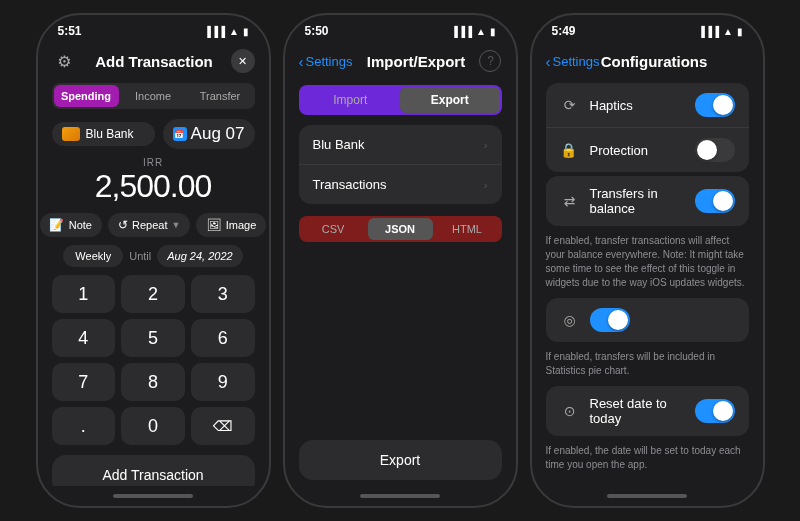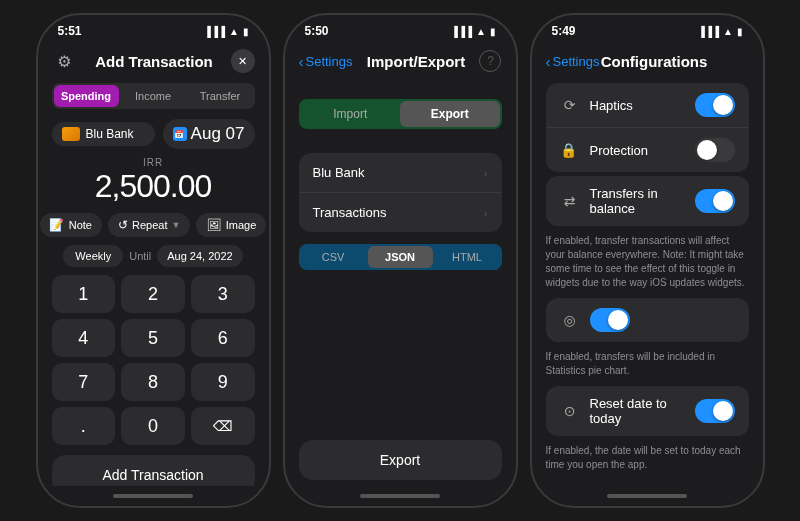--- a/index.html
+++ b/index.html
@@ -230,20 +230,21 @@
       color: #8e8e93;
       font-size: 11px;
     }
     .repeat-date {
       background: #2c2c2e;
       border-radius: 16px;
       padding: 5px 10px;
       color: #fff;
       font-size: 11px;
       cursor: pointer;
+      font-style: italic;
     }
 
     .numpad {
       display: grid;
       grid-template-columns: repeat(3, 1fr);
       gap: 6px;
       padding: 4px 14px;
       flex: 1;
     }
     .num-key {
@@ -293,22 +294,22 @@
     .phone2 .content {
       flex: 1;
       display: flex;
       flex-direction: column;
       padding: 0;
       overflow: hidden;
     }
 
     .import-export-tabs {
       display: flex;
-      margin: 20px 14px;
-      background: #14532d;
+      margin: 6px 14px;
+      background: #6d28d9;
       border-radius: 8px;
       padding: 2px;
     }
     .ie-tab {
       flex: 1;
       text-align: center;
       padding: 6px 0;
       border-radius: 6px;
       font-size: 12px;
       color: #aaa;
@@ -335,21 +336,21 @@
       font-size: 13px;
       cursor: pointer;
       border-bottom: 1px solid #3a3a3c;
     }
     .ie-item:last-child { border-bottom: none; gap: 25px; }
     .ie-chevron { color: #555; font-size: 11px; }
 
     .format-tabs {
       display: flex;
       margin: 8px 14px;
-      background: #0c4a6e;
+      background: #7f1d1d;
       border-radius: 8px;
       padding: 2px;
       gap: 2px;
       justify-content: flex-end;
     }
     .fmt-tab {
       flex: 1;
       text-align: center;
       padding: 5px 0;
       border-radius: 6px;

